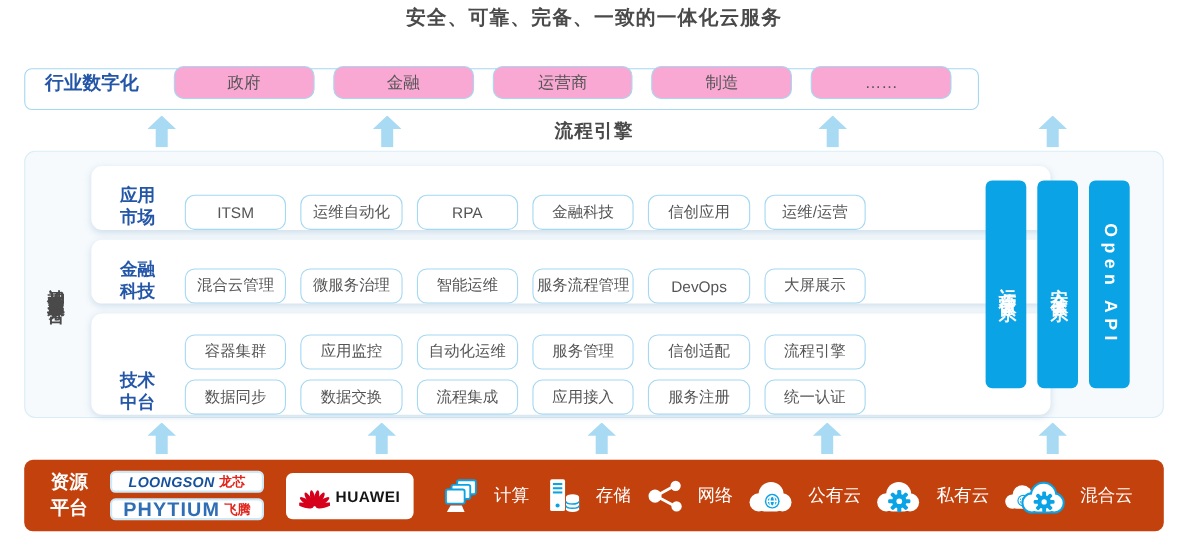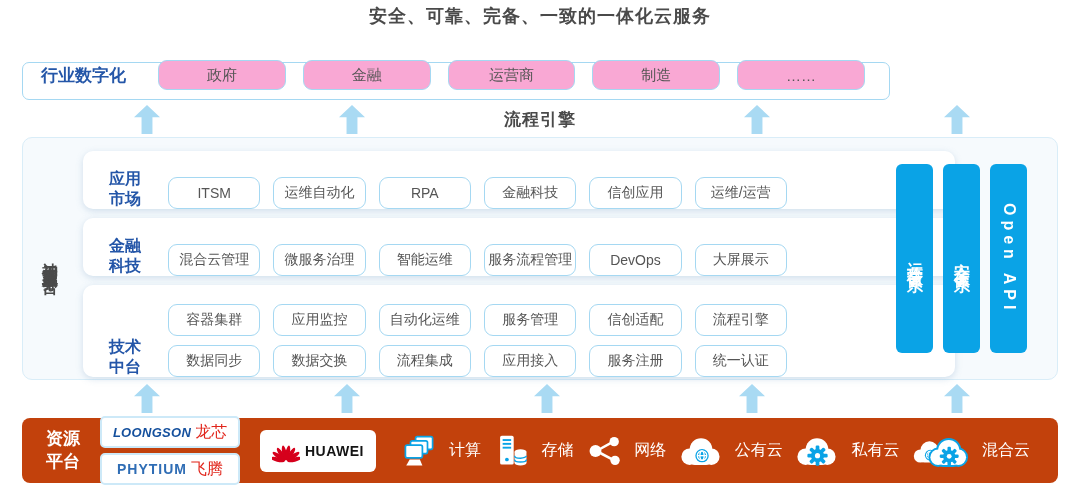--- a/index.html
+++ b/index.html
@@ -49,25 +49,25 @@
   .pillar{width:37px;background:#0aa3e6;border-radius:6px;color:#fff;font-size:16px;
     font-weight:bold;display:flex;align-items:center;justify-content:center;
     writing-mode:vertical-rl;letter-spacing:5px;}
 
   
   .resource-band{position:absolute;left:22px;top:418px;width:1036px;height:65px;
     background:#c2410c;border-radius:8px;display:flex;align-items:center;
     padding:0 24px;box-sizing:border-box;}
   .res-label{width:38px;font-size:17px;font-weight:bold;color:#fff;line-height:1.3;flex:none;}
   .logo-stack{margin-left:16px;display:flex;flex-direction:column;gap:5px;flex:none;}
-  .logo-pill{width:140px;height:32px;background:#fff;border:2px solid #cde9f8;border-radius:5px;
+  .logo-pill{width:140px;height:20px;background:#fff;border:2px solid #cde9f8;border-radius:5px;
     display:flex;align-items:center;justify-content:center;gap:4px;box-sizing:border-box;}
   .loong-en{font-size:13px;font-weight:bold;font-style:italic;color:#15509d;letter-spacing:.3px;}
-  .phy-en{font-size:14px;font-weight:bold;color:#2f6db5;letter-spacing:1px;}
-  .logo-cn{font-size:16px;font-weight:normal;color:#e1251b;}
+  .phy-en{font-size:18px;font-weight:bold;color:#2f6db5;letter-spacing:1px;}
+  .logo-cn{font-size:12px;font-weight:bold;color:#e1251b;}
   .huawei-box{margin-left:20px;width:116px;height:42px;background:#fff;border-radius:6px;
     display:flex;align-items:center;justify-content:center;gap:5px;flex:none;}
   .huawei-text{font-size:14px;font-weight:800;color:#141414;letter-spacing:.5px;}
   .res-items{flex:1;display:flex;align-items:center;justify-content:space-between;
     margin-left:26px;margin-right:4px;}
   .res-item{display:flex;align-items:center;gap:13px;color:#fff;font-size:16px;}
   .hidden-defs{position:absolute;width:0;height:0;overflow:hidden;}
 </style>
 </head>
 <body>

